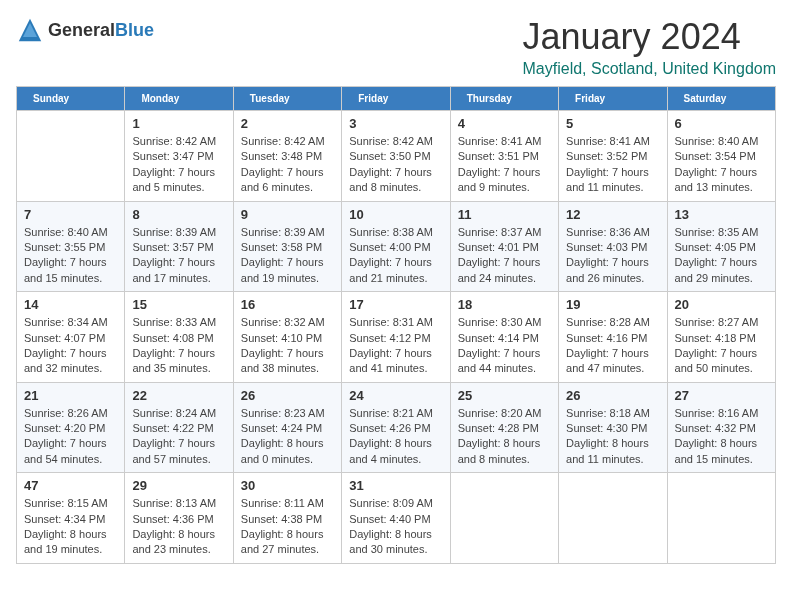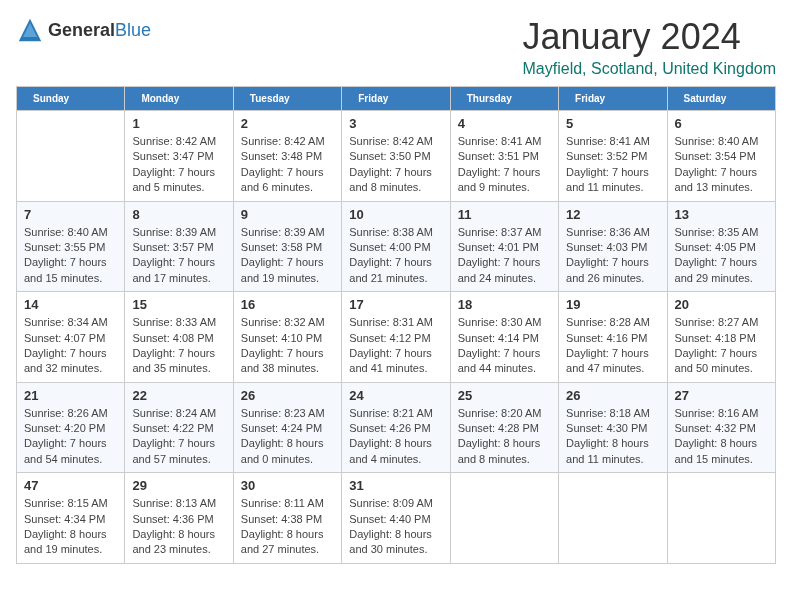--- a/index.html
+++ b/index.html
@@ -15,21 +15,21 @@
       align-items: flex-start;
       justify-content: space-between;
       margin-bottom: 8px;
     }
     .logo {
       display: flex;
       align-items: center;
       gap: 4px;
     }
     .logo-text-general { font-size: 18px; font-weight: bold; color: #333; margin-top: 8px; }
-    .logo-text-blue { font-size: 18px; font-weight: normal; color: #2a7ab8; }
+    .logo-text-blue { font-size: 18px; font-weight: bold; color: #2a7ab8; }
     .logo-icon {
       width: 28px;
       height: 28px;
     }
     .title-block { text-align: left; }
     .month-title { font-size: 36px; font-weight: normal; color: #333; }
     .location-title { font-size: 16px; color: #0f766e; margin-top: 2px; }
     .calendar {
       width: 100%;
       border-collapse: collapse;

